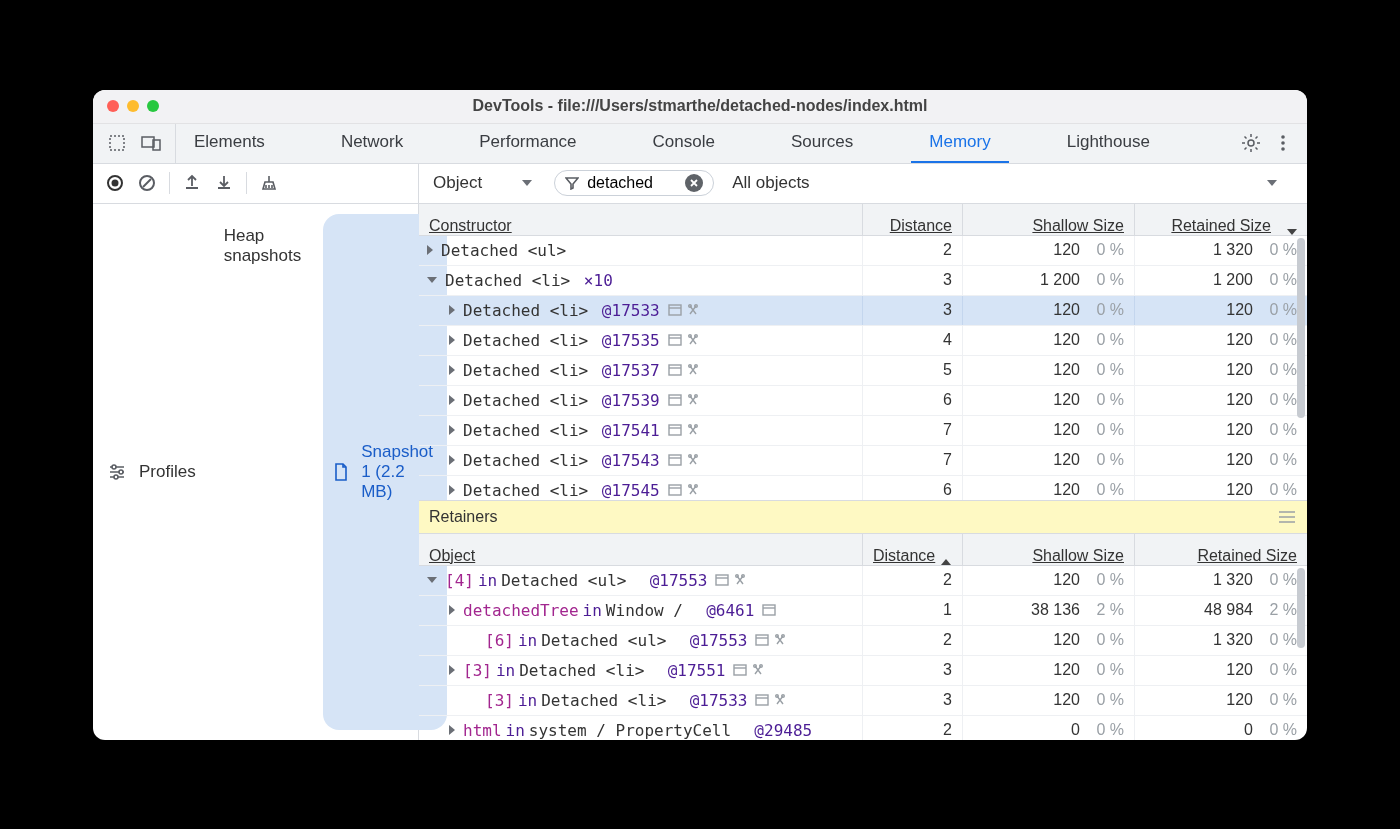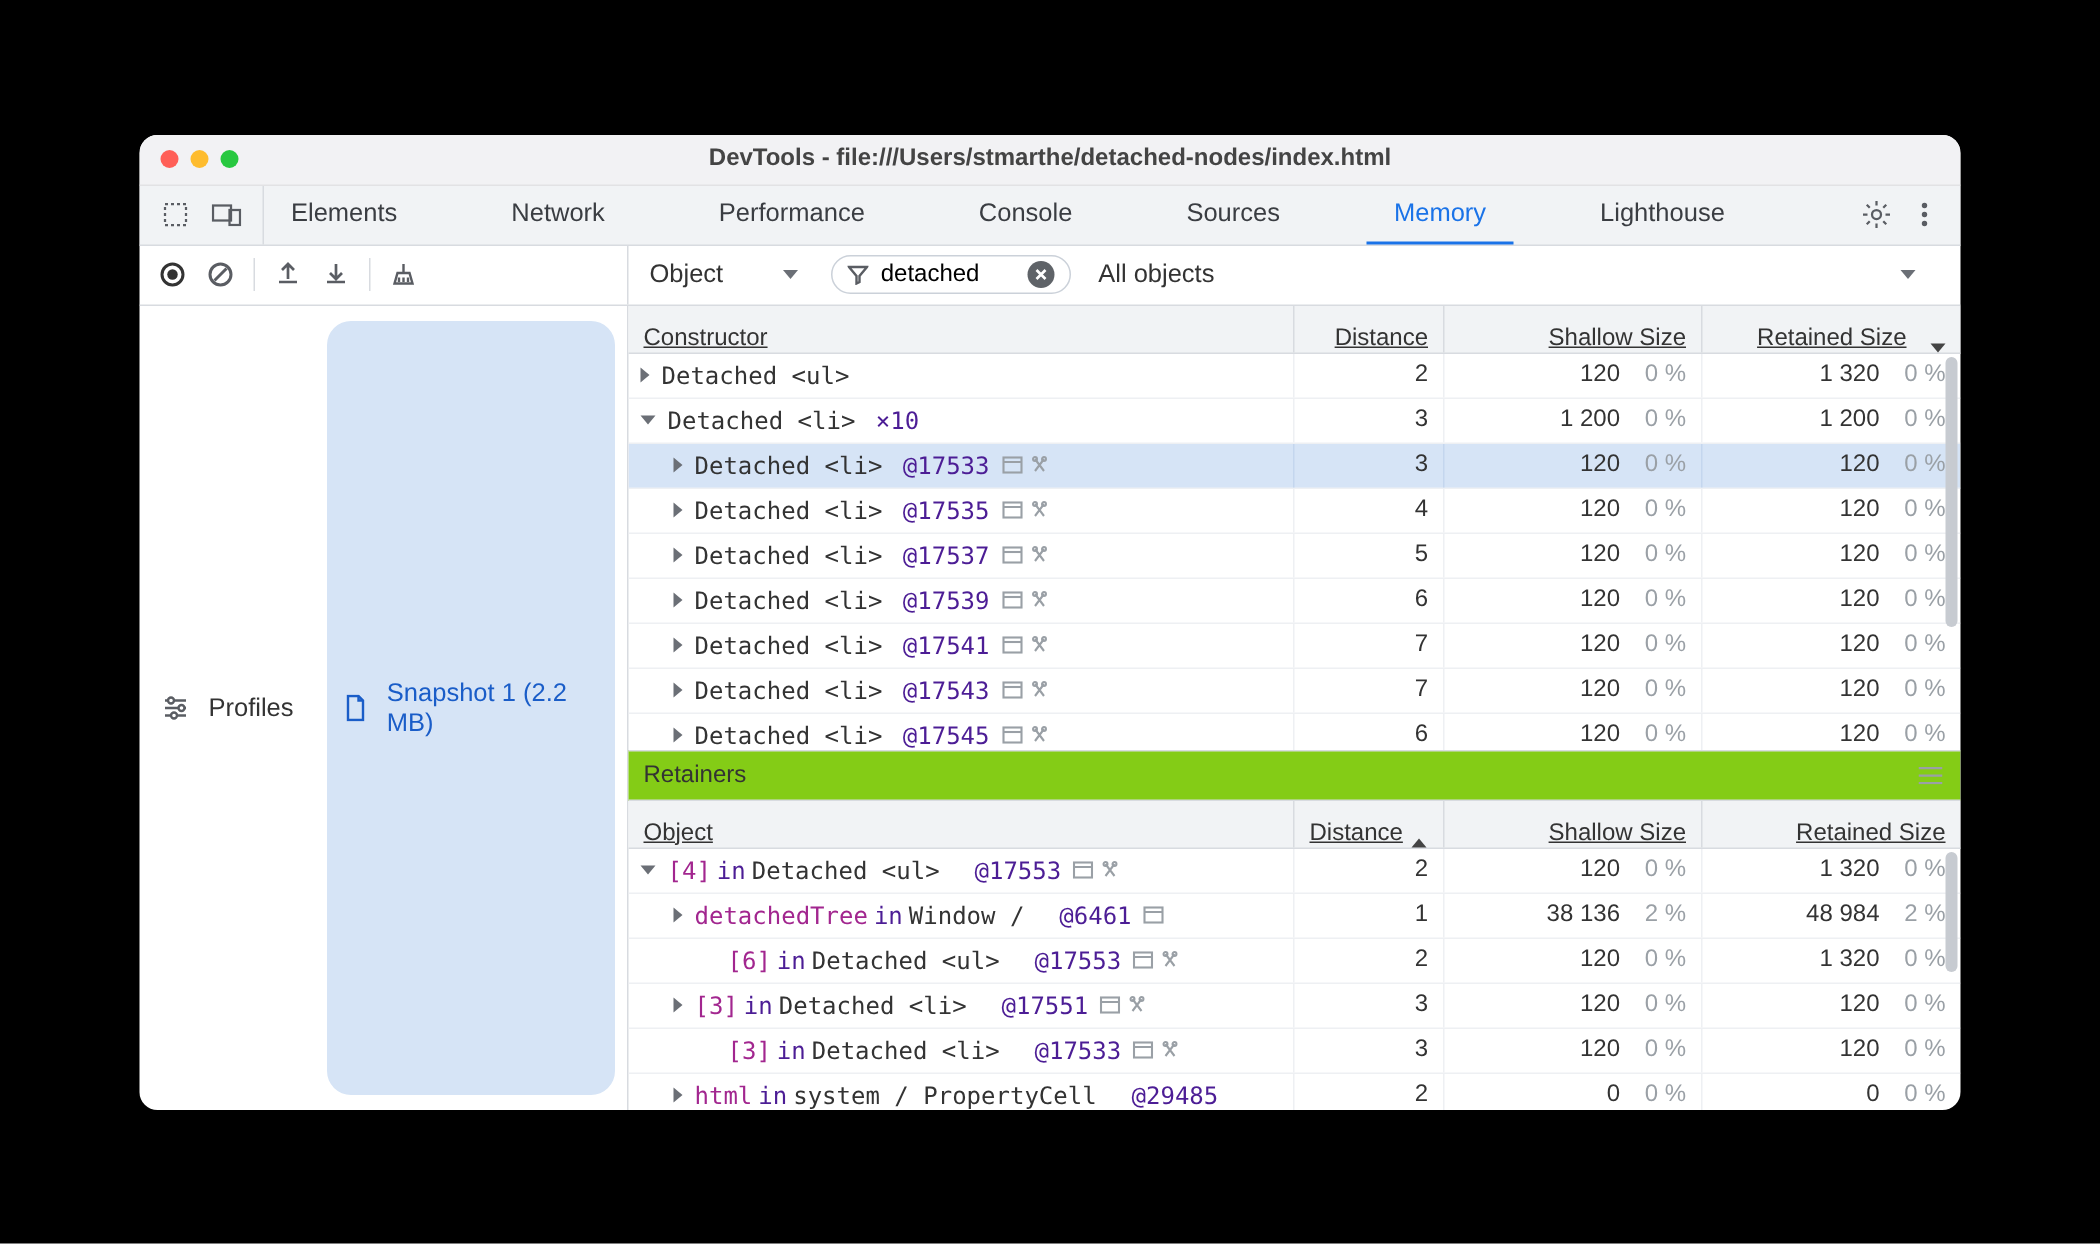--- a/index.html
+++ b/index.html
@@ -261,21 +261,21 @@
   .tri.down {
     border-top: 6px solid #6b6f76;
     border-left: 5px solid transparent;
     border-right: 5px solid transparent;
     border-bottom: none;
   }
   .muted { color: #4c1d95; text-align: right; }
   .purple { color: #a2268f; }
   .retainers-title {
     padding: 6px 10px;
-    background: #84cc16;
+    background: #fef9c3;
     border-top: 1px solid #d8dbe0;
     border-bottom: 1px solid #d8dbe0;
     font-size: 16px;
     display: flex;
     justify-content: space-between;
     align-items: center;
     flex-shrink: 0;
   }
   .scrollbar-vis {
     position: absolute;
@@ -416,20 +416,21 @@
         <span class="icon">
           <svg width="18" height="16" viewBox="0 0 18 16" fill="none" stroke="#5a5d63" stroke-width="1.6">
               <path d="M2 3h14M2 8h14M2 13h14"></path>
               <circle cx="6" cy="3" r="2" fill="#fff"></circle>
               <circle cx="13" cy="8" r="2" fill="#fff"></circle>
               <circle cx="8" cy="13" r="2" fill="#fff"></circle>
             </svg>
         </span>
         <span>Profiles</span>
       </div>
+      <div class="side-label">Heap snapshots</div>
       <div class="snapshot-item">
         <span class="icon" style="color:#1a5dc8;">
           <svg width="16" height="18" viewBox="0 0 16 18" fill="none" stroke="currentColor" stroke-width="1.6">
               <path d="M3 1h7l3 3v13H3z"></path>
               <path d="M10 1v3h3"></path>
             </svg>
         </span>
         <span>Snapshot 1 (2.2 MB)</span>
       </div>
     </div>

